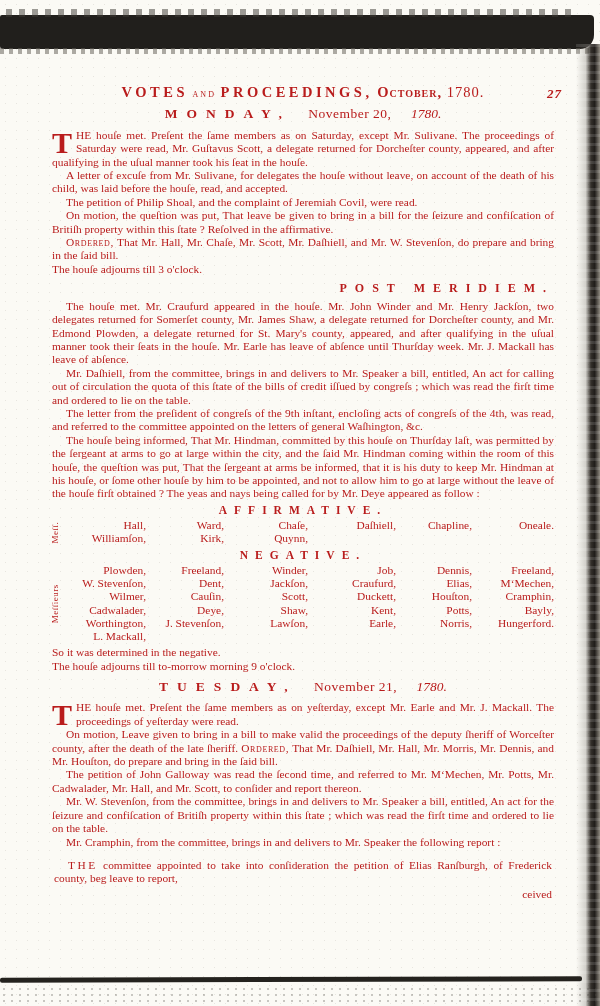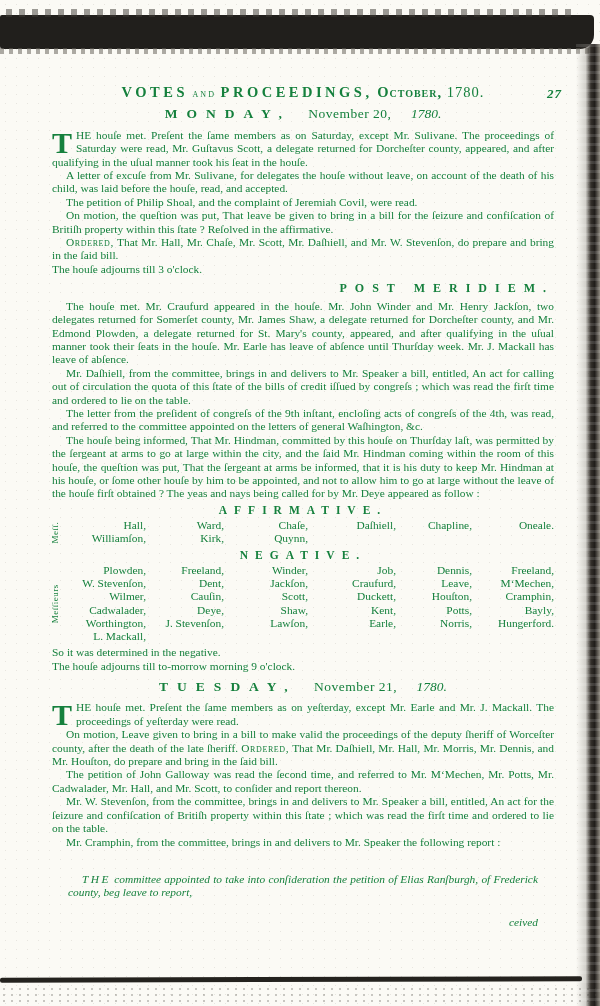--- a/index.html
+++ b/index.html
@@ -1,18 +1,18 @@
 <!DOCTYPE html>
 <html><head>
 <meta charset="utf-8">
 <style>
   html,body{margin:0;padding:0;}
   body{width:600px;height:1006px;overflow:hidden;background:#e9e6df;}
   .sheet{position:relative;width:600px;height:1006px;background:#fbfaf5;overflow:hidden;
-         font-family:"Liberation Serif","DejaVu Serif",serif;color:#15803d;}
+         font-family:"Liberation Serif","DejaVu Serif",serif;color:#b91c1c;}
   .sheet::before{content:"";position:absolute;inset:0;pointer-events:none;opacity:.18;
          background-image:radial-gradient(#8d8879 0.6px,transparent 0.7px);background-size:11px 9px;}
   
   .top-band{position:absolute;top:15px;left:0;width:594px;height:34px;background:#211f1c;
             border-radius:2px 4px 14px 3px;}
   .top-band::after{content:"";position:absolute;left:0;top:33px;width:100%;height:6px;opacity:.55;
             background:repeating-linear-gradient(90deg,#6b675f 0 4px,transparent 4px 9px);}
   .top-band::before{content:"";position:absolute;left:6px;top:-6px;width:96%;height:8px;opacity:.5;
             background:repeating-linear-gradient(90deg,#3c3933 0 6px,transparent 6px 13px);}
   .right-band{position:absolute;top:44px;right:0;width:24px;height:962px;
@@ -43,21 +43,21 @@
   .dropcap{float:left;font-size:30px;line-height:25px;font-weight:bold;margin:1px 4px 0 0;}
   .sc{font-variant:small-caps;letter-spacing:.6px;}
   .vote-block{position:relative;margin-left:12px;}
   .vote-grid{display:grid;grid-template-columns:82px 78px 84px 88px 76px auto;row-gap:0;text-align:right;}
   .vcell{white-space:nowrap;line-height:13.2px;}
   .vote-label{position:absolute;left:-15px;top:1px;bottom:0;writing-mode:vertical-rl;
               transform:rotate(180deg);font-size:9px;letter-spacing:.5px;text-align:center;}
   .gap-s{height:3px;}
   .gap-m{height:8px;}
   .catchword{text-align:right;margin:0;}
-  .report p{margin:16px;font-style:italic;}
+  .report p{margin:2px;}
   .ls2{letter-spacing:2.5px;}
 </style>
 </head>
 <body>
 
 <div class="sheet">
 
   <div class="top-band"></div>
   <div class="right-band"></div>
   <div class="bottom-line"></div>
@@ -124,21 +124,21 @@
           <span class="vcell">Plowden,</span>
           <span class="vcell">Freeland,</span>
           <span class="vcell">Winder,</span>
           <span class="vcell">Job,</span>
           <span class="vcell">Dennis,</span>
           <span class="vcell">Freeland,</span>
           <span class="vcell">W. Stevenſon,</span>
           <span class="vcell">Dent,</span>
           <span class="vcell">Jackſon,</span>
           <span class="vcell">Craufurd,</span>
-          <span class="vcell">Leave,</span>
+          <span class="vcell">Elias,</span>
           <span class="vcell">M‘Mechen,</span>
           <span class="vcell">Wilmer,</span>
           <span class="vcell">Cauſin,</span>
           <span class="vcell">Scott,</span>
           <span class="vcell">Duckett,</span>
           <span class="vcell">Houſton,</span>
           <span class="vcell">Cramphin,</span>
           <span class="vcell">Cadwalader,</span>
           <span class="vcell">Deye,</span>
           <span class="vcell">Shaw,</span>

